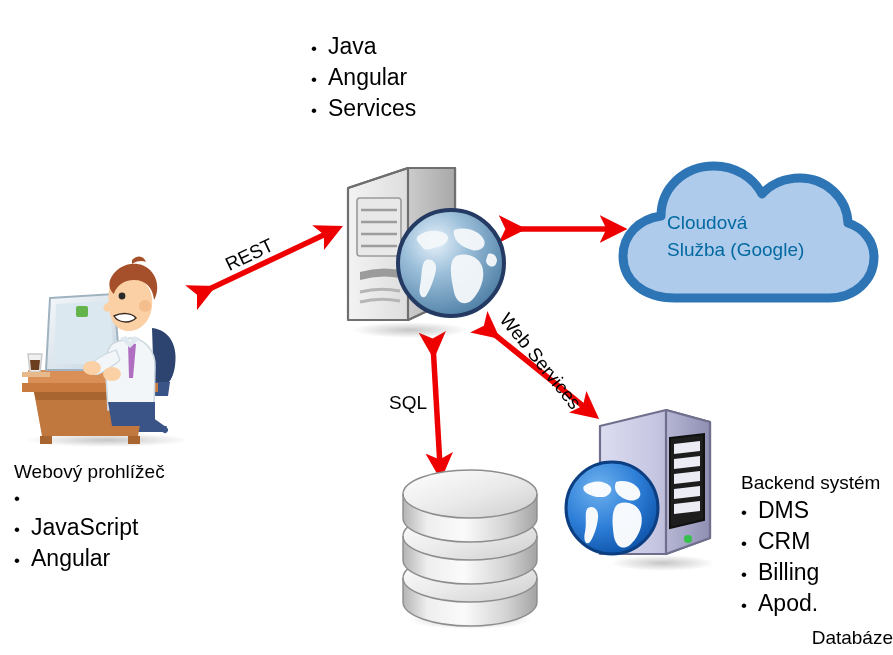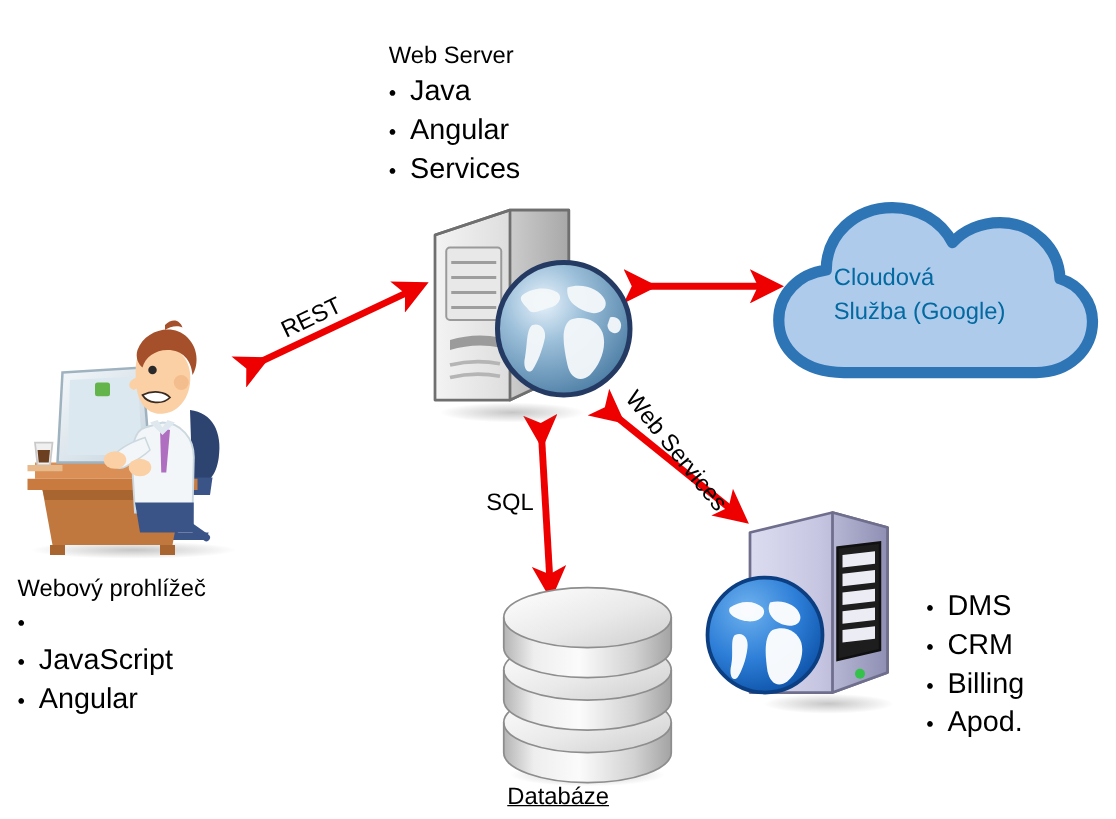--- a/index.html
+++ b/index.html
@@ -41,22 +41,21 @@
     flex: 0 0 17px;
   }
   .bullet-text {
     font-size: 23px;
     line-height: 28px;
   }
   .caption {
     position: absolute;
     font-size: 19px;
     white-space: nowrap;
-    text-align: center;
-    text-decoration: underline;
+    text-align: right;
   }
 
   
   .arrow-label {
     position: absolute;
     font-size: 19px;
     white-space: nowrap;
     color: #000;
     transform-origin: left top;
   }
@@ -293,21 +292,20 @@
     <path d="M108,88 L118,98 L128,88 L122,86 L118,92 L114,86 Z" fill="#dfe8ef"></path>
   </svg>
 
   <div class="arrow-label" style="left:222px; top:256px; transform: rotate(-25.5deg);">REST</div>
 
   <div class="arrow-label" style="left:389px; top:392px;">SQL</div>
 
   <div class="arrow-label" style="left:512px; top:309px; transform: rotate(51deg);">Web Services</div>
 
   <div class="txt-block" style="left:311px; top:32px;">
-    <div class="txt-title">Web Server</div>
     <div class="bullet-row">
       <span class="bullet-dot">•</span>
       <span class="bullet-text">Java</span>
     </div>
     <div class="bullet-row">
       <span class="bullet-dot">•</span>
       <span class="bullet-text">Angular</span>
     </div>
     <div class="bullet-row">
       <span class="bullet-dot">•</span>
@@ -324,20 +322,21 @@
       <span class="bullet-dot">•</span>
       <span class="bullet-text">JavaScript</span>
     </div>
     <div class="bullet-row">
       <span class="bullet-dot">•</span>
       <span class="bullet-text">Angular</span>
     </div>
   </div>
 
   <div class="txt-block" style="left:741px; top:470px;">
+    <div class="txt-title">Backend systém</div>
     <div class="bullet-row">
       <span class="bullet-dot">•</span>
       <span class="bullet-text">DMS</span>
     </div>
     <div class="bullet-row">
       <span class="bullet-dot">•</span>
       <span class="bullet-text">CRM</span>
     </div>
     <div class="bullet-row">
       <span class="bullet-dot">•</span>

